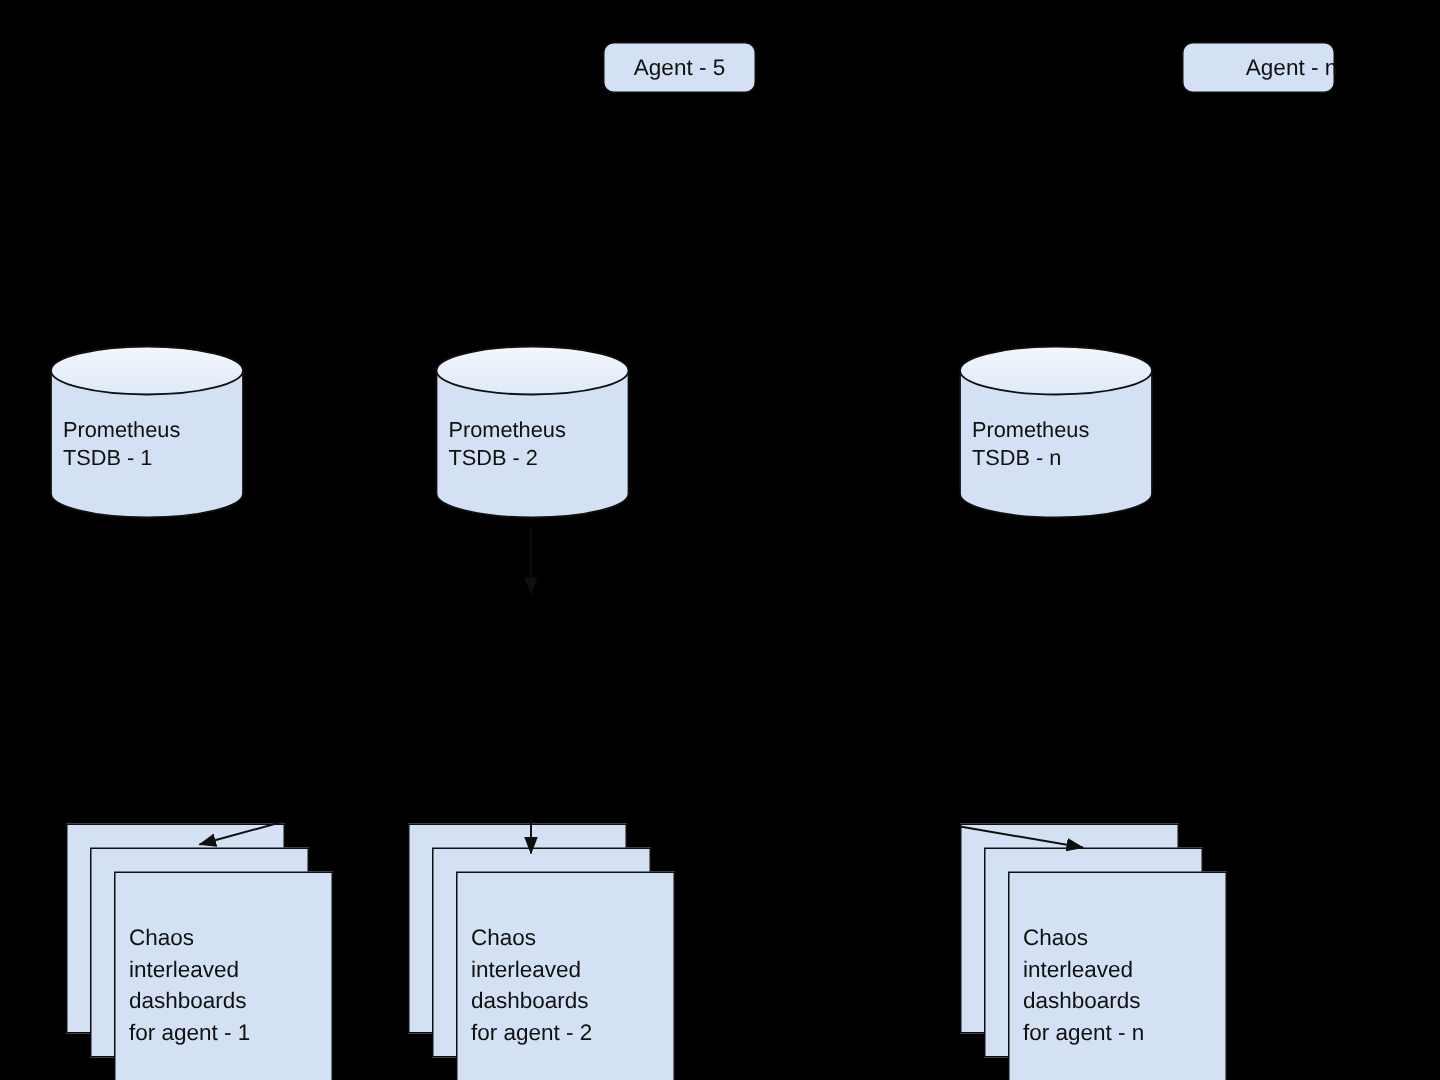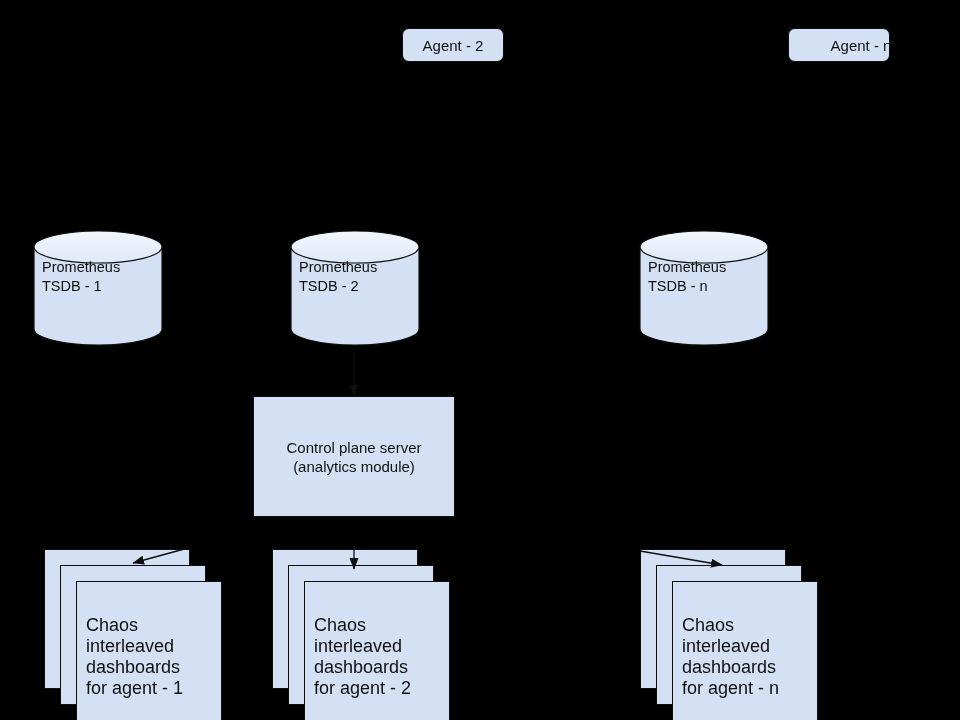--- a/index.html
+++ b/index.html
@@ -39,21 +39,21 @@
   
   .cylinder {
     position: absolute;
     width: 130px;
     height: 116px;
   }
   .cyl-svg { position: absolute; left: 0; top: 0; }
   .cyl-label {
     position: absolute;
     left: 9px;
-    top: 28px;
+    top: 48px;
     width: 118px;
     font-size: 14.5px;
     line-height: 19px;
     color: #101010;
     white-space: pre-line;
   }
   #tsdb-1 { left: 33px; top: 230px; }
   #tsdb-2 { left: 290px; top: 230px; }
   #tsdb-n { left: 639px; top: 230px; }
 
@@ -94,21 +94,21 @@
     box-sizing: border-box;
   }
   .card.back   { left: 0px;  top: 0px;  }
   .card.mid    { left: 16px; top: 16px; }
   .card.front  { left: 32px; top: 32px; }
   .card-label {
     position: absolute;
     left: 42px;
     top: 66px;
     width: 132px;
-    font-size: 18px;
+    font-size: 15px;
     line-height: 21px;
     color: #101010;
     white-space: pre-line;
   }
   #stack-1 { left: 44px;  top: 549px; }
   #stack-2 { left: 272px; top: 549px; }
   #stack-n { left: 640px; top: 549px; }
 
   
   #connectors {
@@ -118,21 +118,21 @@
     height: 720px;
     pointer-events: none;
   }
 </style>
 </head>
 <body>
 
 <div id="canvas">
 
   <div class="agent-box" id="agent-2">
-    <span>Agent - 2</span>
+    <span>Agent - 5</span>
   </div>
   <div class="agent-box" id="agent-n">
     <span>Agent - n</span>
   </div>
 
   <div class="cylinder" id="tsdb-1">
     <svg class="cyl-svg" width="130" height="116" viewBox="0 0 130 116">
       <defs>
         <linearGradient id="cylTop1" x1="0" y1="0" x2="0" y2="1">
           <stop offset="0%" stop-color="#f2f7fd"></stop>
@@ -169,24 +169,20 @@
           <stop offset="100%" stop-color="#dfe9f8"></stop>
         </linearGradient>
       </defs>
       <path d="M1,17 L1,99 A64,16 0 0 0 129,99 L129,17 Z" fill="#d4e1f4" stroke="#0f0f0f" stroke-width="1.2"></path>
       <ellipse cx="65" cy="17" rx="64" ry="16" fill="url(#cylTopN)" stroke="#0f0f0f" stroke-width="1.2"></ellipse>
     </svg>
     <div class="cyl-label">Prometheus
 TSDB - n</div>
   </div>
 
-  <div id="control-plane">
-    <div class="cp-text">Control plane server
-(analytics module)</div>
-  </div>
 
   <div class="stack" id="stack-1">
     <div class="card back"></div>
     <div class="card mid"></div>
     <div class="card front"></div>
     <div class="card-label">Chaos
 interleaved
 dashboards
 for agent - 1</div>
   </div>

